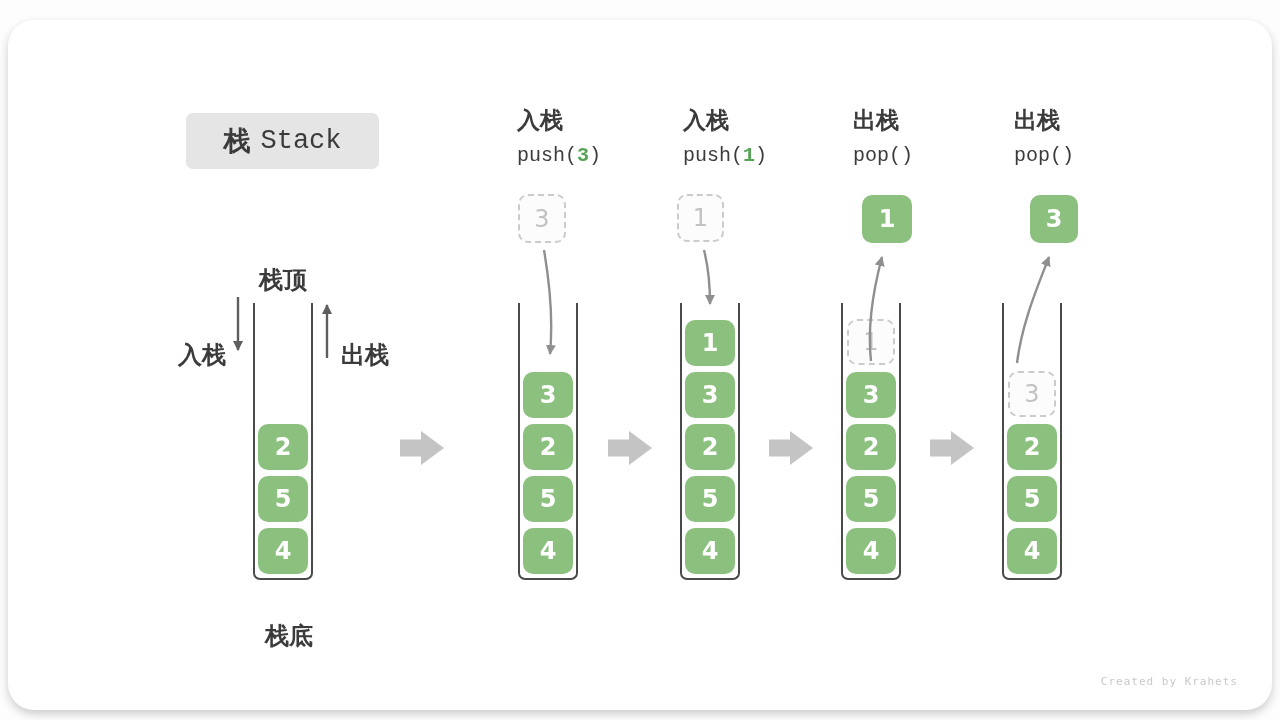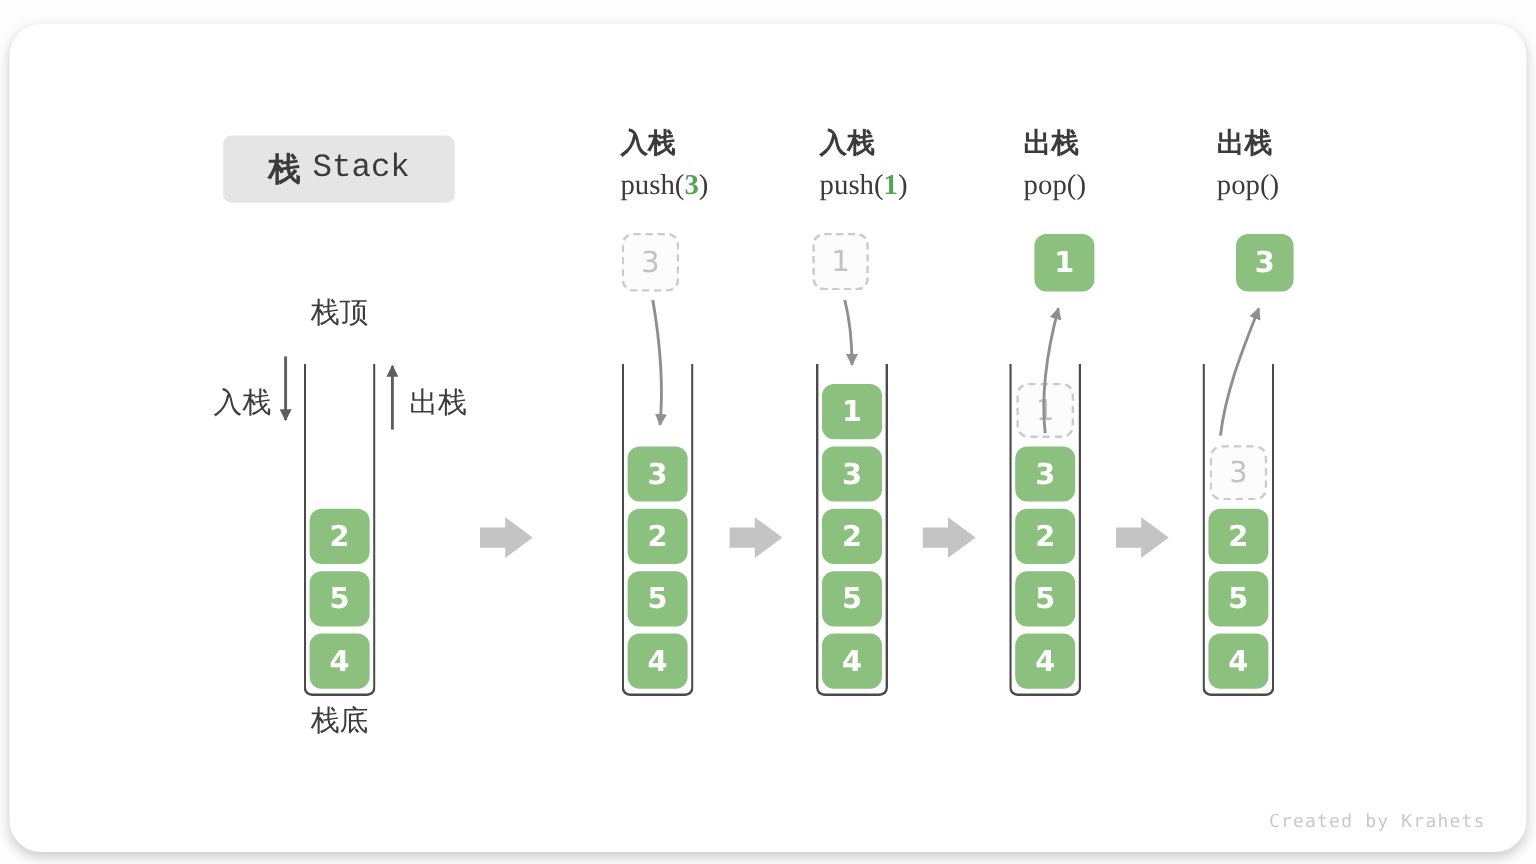--- a/index.html
+++ b/index.html
@@ -12,43 +12,43 @@
   html,body{width:1280px;height:720px;overflow:hidden;background:#FDFDFD;}
   .page{position:relative;width:1280px;height:720px;font-family:"DejaVu Sans","Liberation Sans",sans-serif;color:var(--text);}
   .card{position:absolute;left:8px;top:20px;width:1264px;height:690px;background:#FFFFFF;border-radius:26px;box-shadow:0 4px 10px rgba(0,0,0,0.20);}
   .overlay{position:absolute;left:0;top:0;width:1280px;height:720px;z-index:6;pointer-events:none;}
   .overlay .thin{stroke:var(--arrow);stroke-width:2.4;fill:none;}
   .overlay .thin-dark{stroke:var(--arrow-dark);stroke-width:2.4;fill:none;}
   .overlay .block{fill:var(--block-arrow);}
   .title-box{position:absolute;left:186px;top:113px;width:193px;height:56px;background:var(--badge-bg);border-radius:7px;display:flex;align-items:center;justify-content:center;gap:10px;z-index:4;}
   .title-box .cjk{font-size:27px;font-weight:700;}
   .title-box .mono{font-size:27px;font-family:Liberation Mono, monospace;}
-  .cn-label{position:absolute;font-size:24px;font-weight:400;z-index:5;white-space:nowrap;}
+  .cn-label{position:absolute;font-size:24px;font-weight:700;z-index:5;white-space:nowrap;margin-top:20px;}
   .op{position:absolute;top:107px;z-index:5;}
   .op .op-cn{font-size:23px;font-weight:700;line-height:27px;}
-  .op .op-code{font-family:Liberation Serif, serif;font-size:24px;line-height:27px;margin-top:8px;}
+  .op .op-code{font-family:Liberation Mono, monospace;font-size:20px;line-height:27px;margin-top:8px;}
   .op .arg{color:var(--arg-green);font-weight:700;}
   .well{position:absolute;top:303px;width:60px;height:277px;border-left:2px solid var(--wall);border-right:2px solid var(--wall);border-bottom:2px solid var(--wall);border-radius:0 0 7px 7px;background:#FFFFFF;z-index:2;}
   .vbox{position:absolute;width:50px;height:46px;background:var(--box-green);border-radius:10px;color:#FFFFFF;font-size:24px;font-weight:700;display:flex;align-items:center;justify-content:center;z-index:4;}
   .vbox.ghost{background:#FCFCFC;border:2px dashed var(--ghost-border);color:var(--ghost-text);font-weight:400;}
-  .watermark{position:absolute;right:42px;top:675px;font-family:"DejaVu Sans Mono","Liberation Mono",monospace;font-size:15px;color:var(--watermark);letter-spacing:1px;z-index:5;}
+  .watermark{position:absolute;right:42px;top:675px;font-family:"DejaVu Sans Mono","Liberation Mono",monospace;font-size:11px;color:var(--watermark);letter-spacing:1px;z-index:5;}
 </style>
 </head>
 <body>
 
 <div class="page">
   <div class="card"></div>
 
   <div class="title-box">
     <span class="cjk">栈</span>
       <span class="mono">Stack</span>
   </div>
 
   <div class="cn-label" style="left:253px;top:244px;width:60px;text-align:center;">栈顶</div>
-  <div class="cn-label" style="left:253px;top:584px;width:60px;text-align:center;">栈底</div>
+  <div class="cn-label" style="left:253px;top:600px;width:60px;text-align:right;">栈底</div>
   <div class="cn-label" style="left:178px;top:319px;">入栈</div>
   <div class="cn-label" style="left:341px;top:319px;">出栈</div>
 
   <div class="op" style="left:517px;">
     <div class="op-cn">入栈</div>
     <div class="op-code"><span>push(</span><span class="arg">3</span><span>)</span></div>
   </div>
   <div class="op" style="left:683px;">
     <div class="op-cn">入栈</div>
     <div class="op-code"><span>push(</span><span class="arg">1</span><span>)</span></div>

